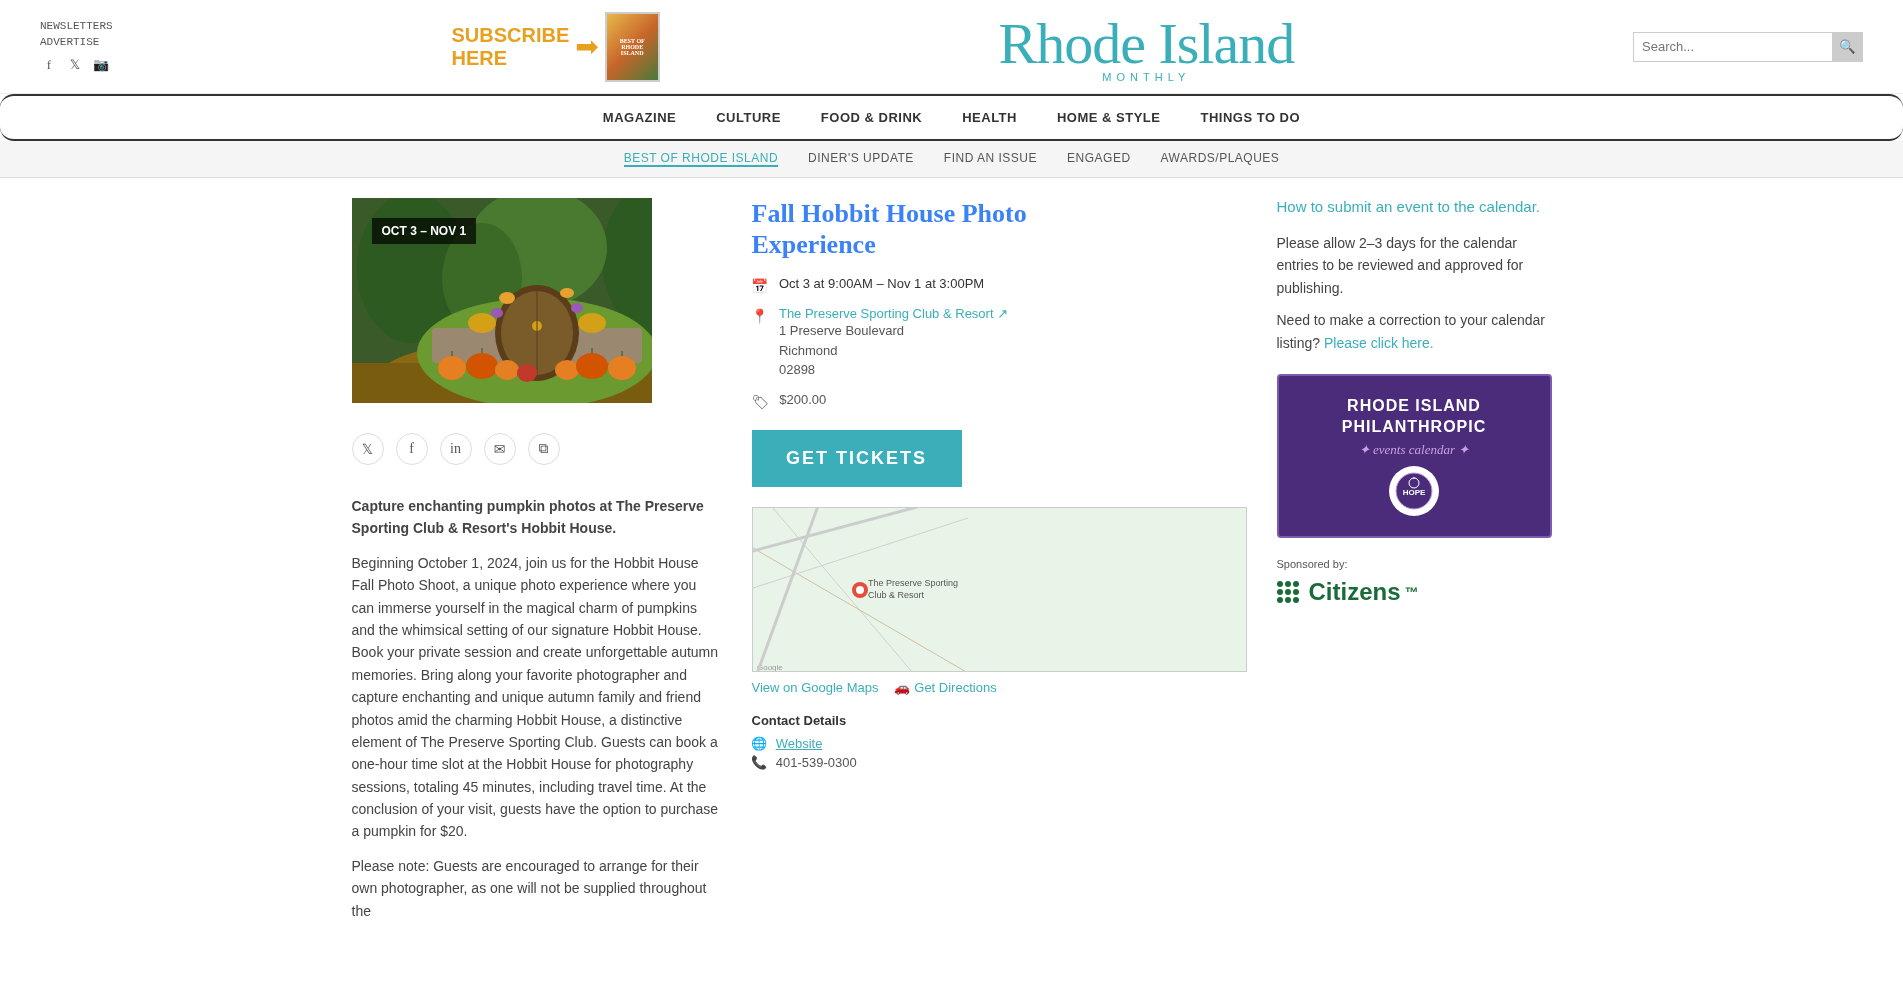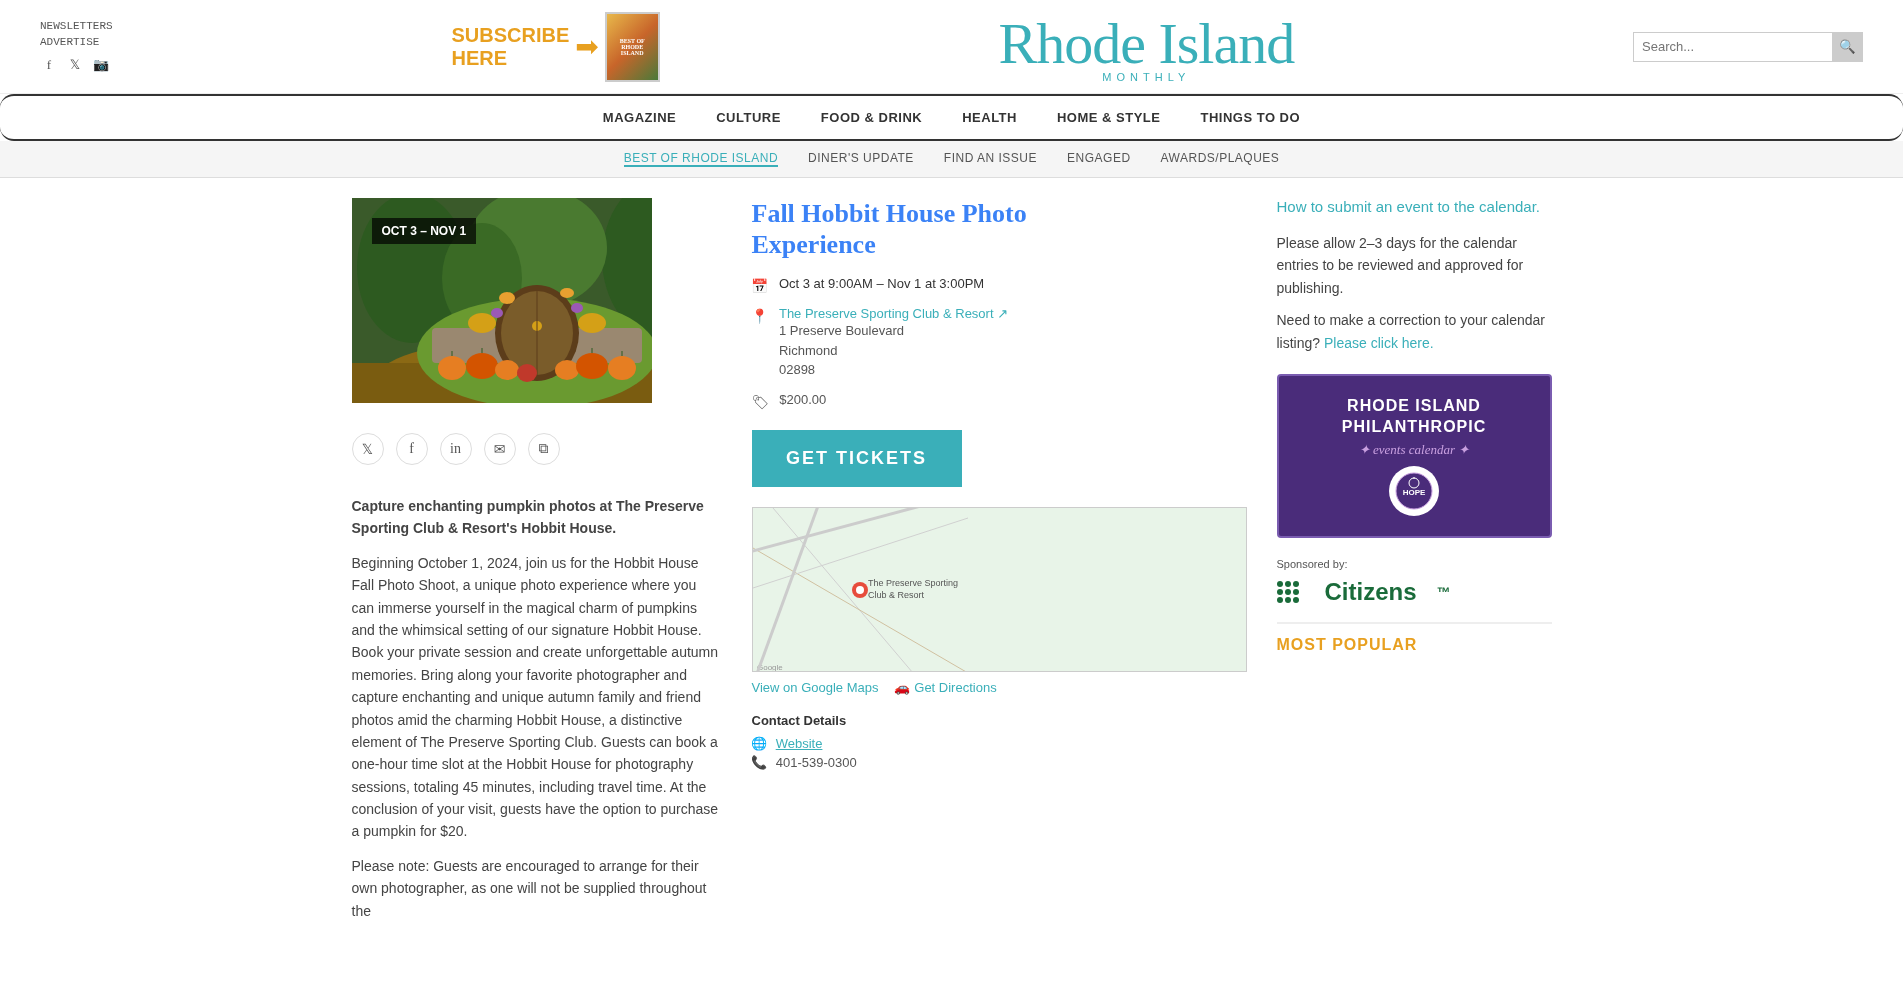--- a/index.html
+++ b/index.html
@@ -243,21 +243,21 @@
       display: flex; align-items: center; justify-content: center;
       font-size: 8px; color: #4a2c7a; font-weight: bold;
     }
     .sponsored-text {
       font-family: Arial, sans-serif;
       font-size: 11px;
       color: #555;
       margin-bottom: 8px;
     }
     .citizens-logo {
-      display: flex; align-items: center; gap: 20px;
+      display: flex; align-items: center; gap: 4px;
       font-family: Arial, sans-serif; font-size: 24px; font-weight: bold;
       color: #1a6b3a; margin-bottom: 16px;
     }
     .citizens-icon {
       display: inline-flex; flex-wrap: wrap; gap: 2px; width: 28px;
     }
     .citizens-dot {
       width: 6px; height: 6px;
       border-radius: 50%;
       background: #1a6b3a;
@@ -534,16 +534,15 @@
           <div class="citizens-dot"></div>
           <div class="citizens-dot"></div>
           <div class="citizens-dot"></div>
           <div class="citizens-dot"></div>
         </div>
         <span>Citizens</span>
         <span style="font-size:14px; color:#1a6b3a; vertical-align:super;">™</span>
       </div>
     </div>
 
-    <div class="most-popular">MOST POPULAR</div>
   </div>
 
 </div>
 
 </body></html>

